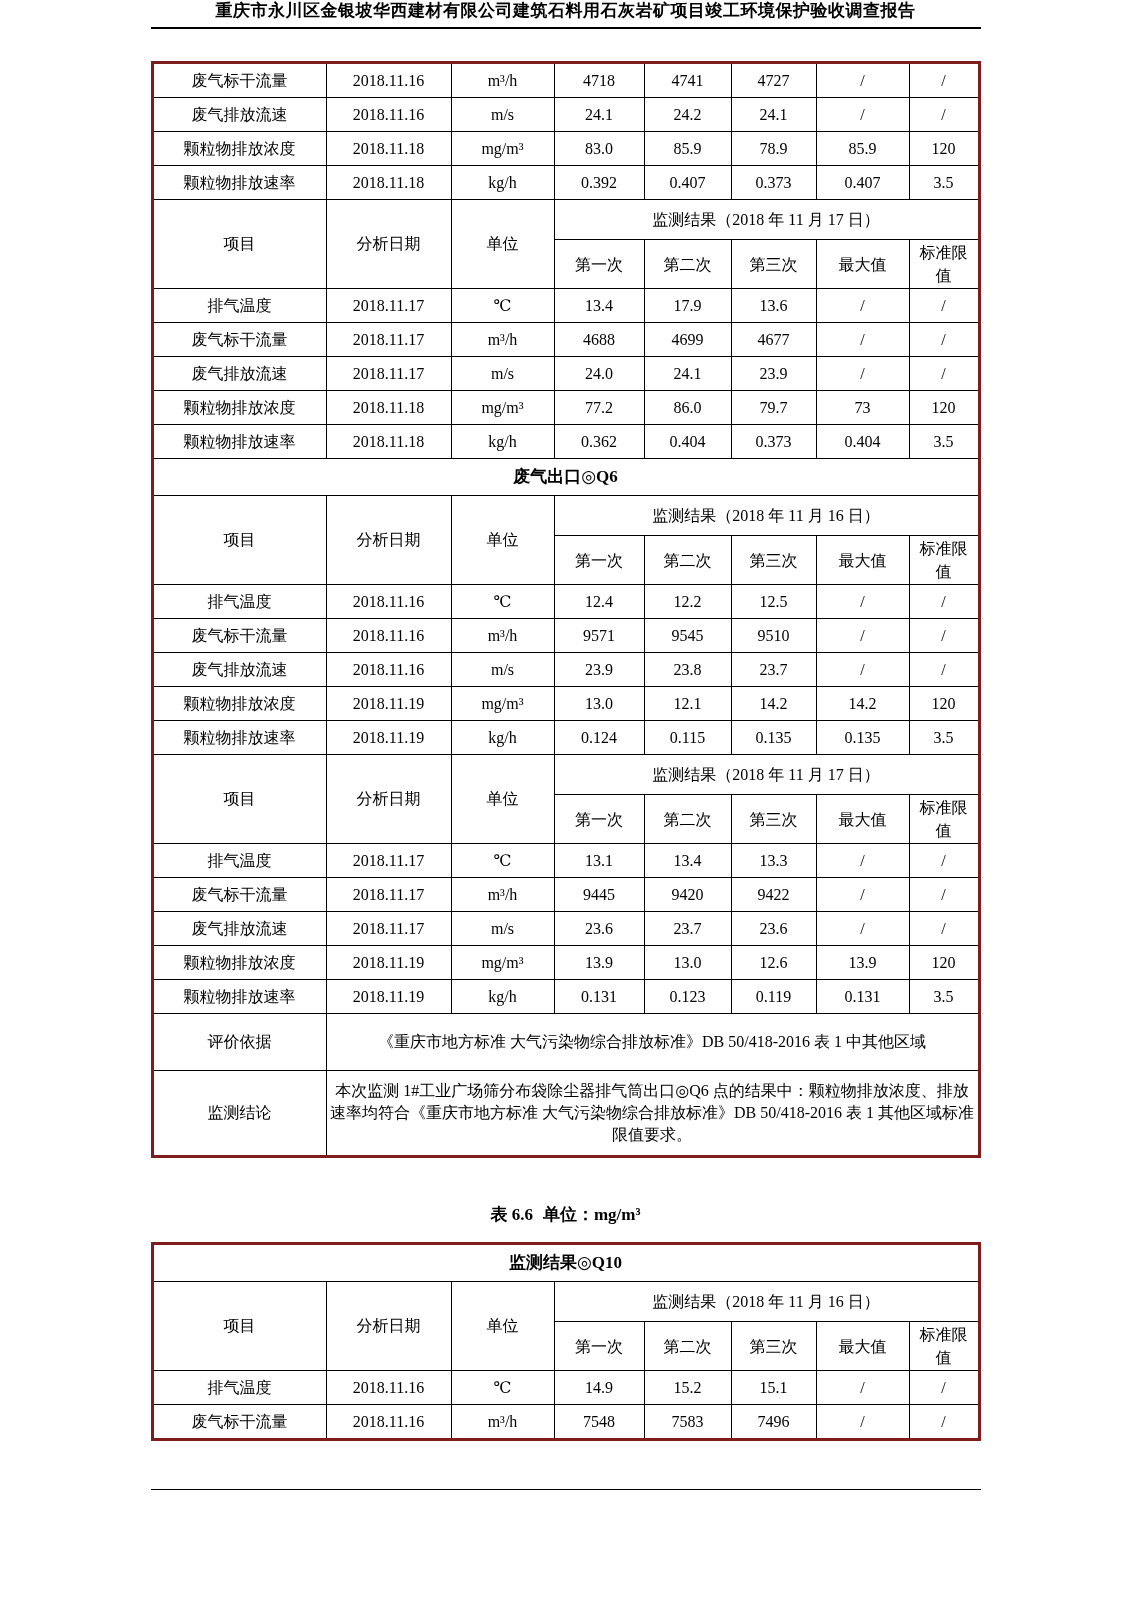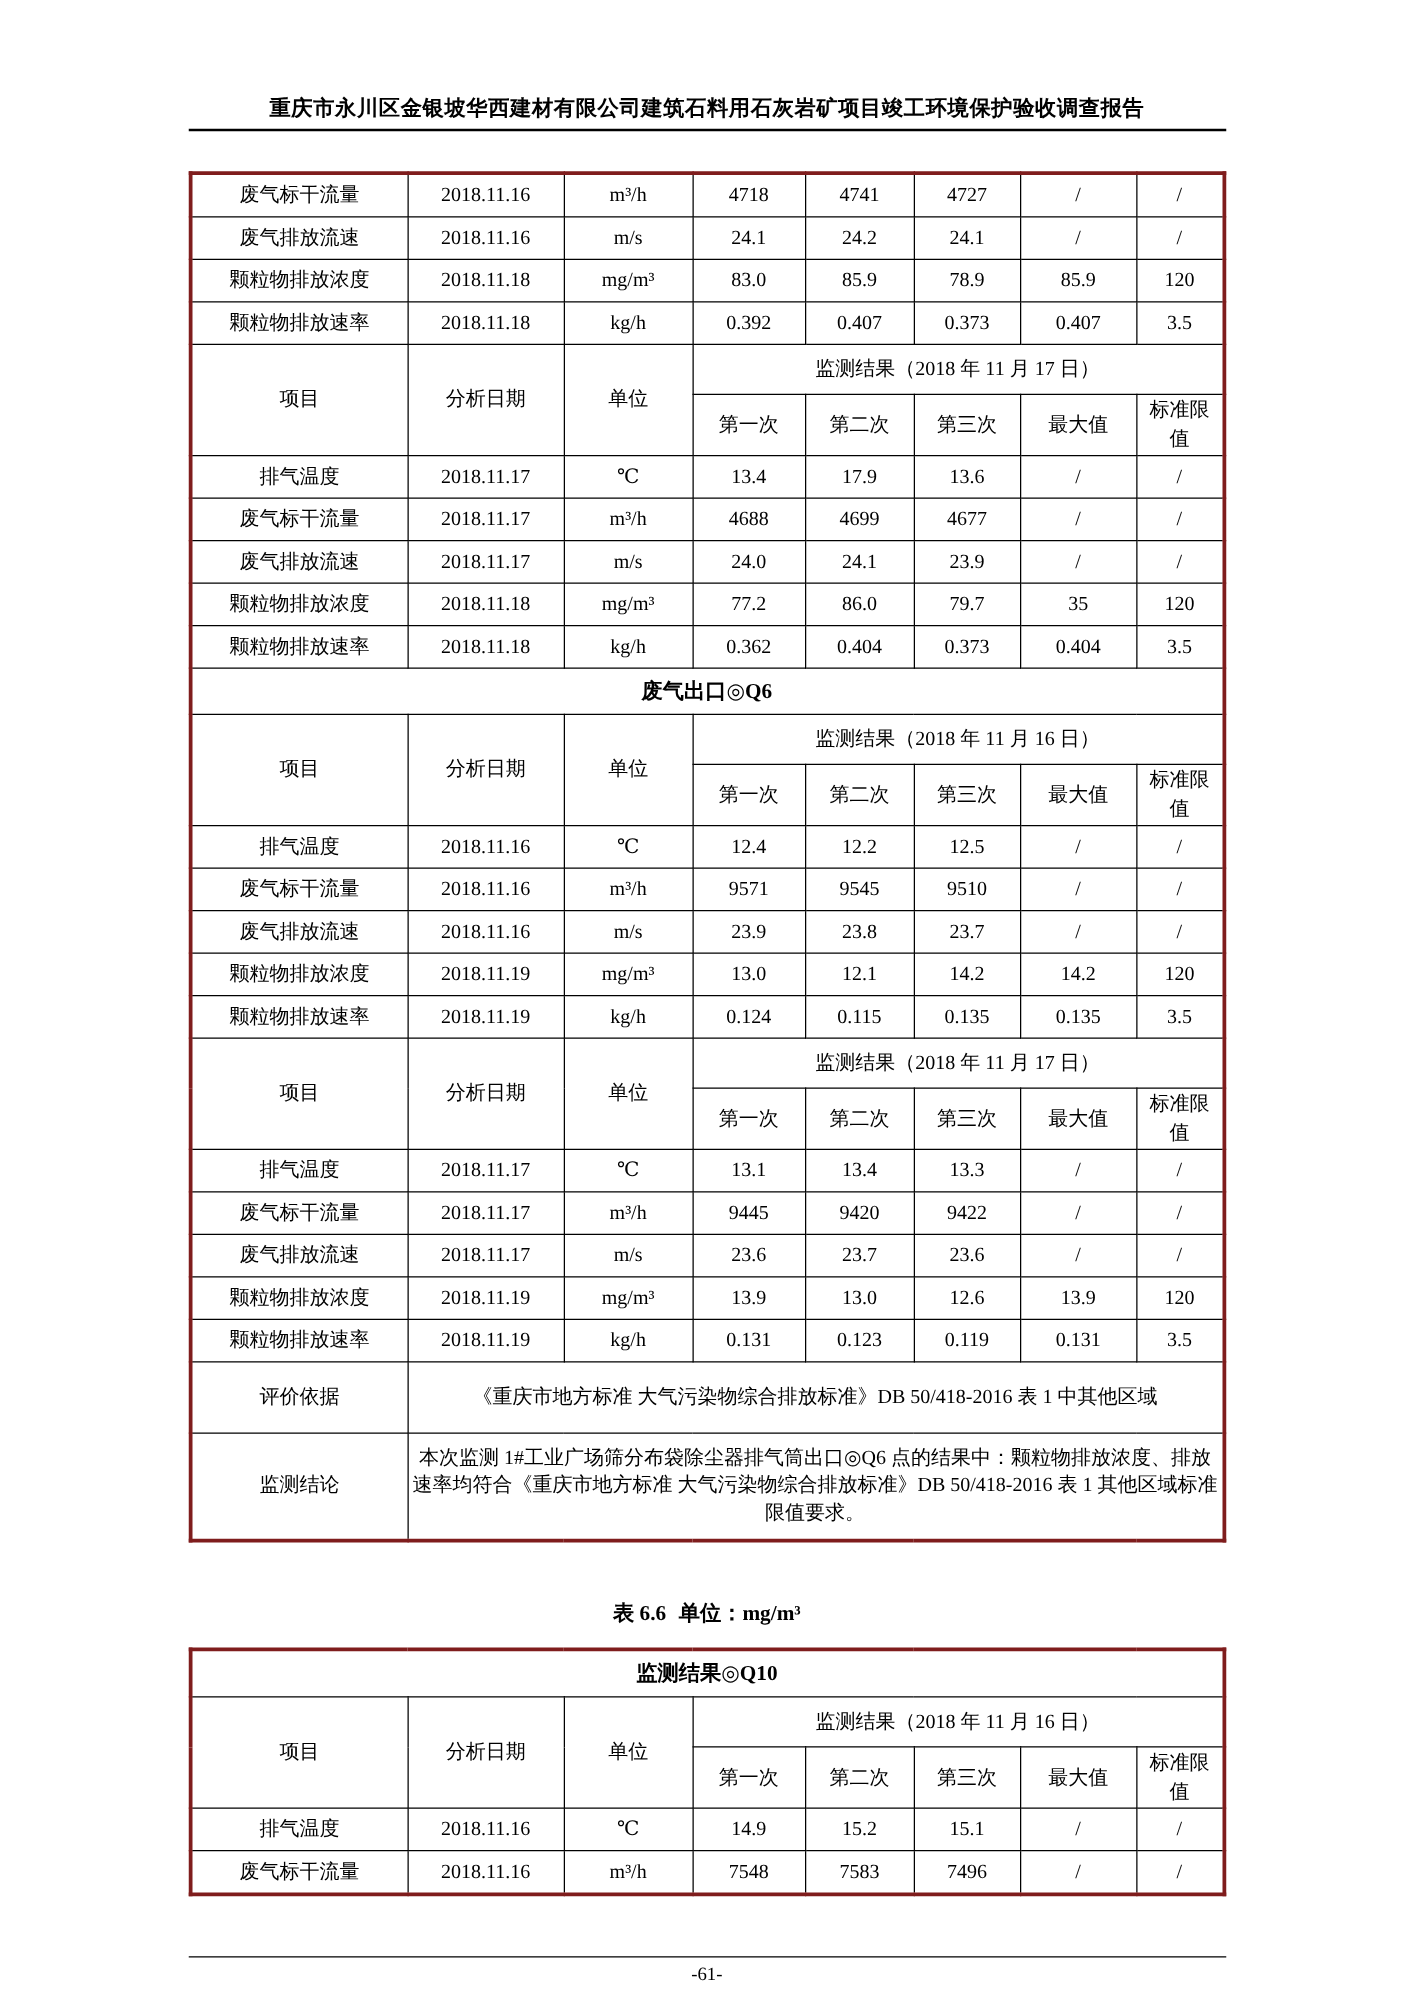--- a/index.html
+++ b/index.html
@@ -12,21 +12,20 @@
     width: 1131px;
     height: 1600px;
     background: #ffffff;
     color: #000000;
     font-family: "Liberation Serif", "DejaVu Serif", serif;
     overflow: hidden;
   }
   .content {
     width: 830px;
     margin: 0 auto;
-    padding-top: 76px;
   }
   .report-title {
     font-size: 17px;
     font-weight: bold;
     text-align: center;
     line-height: 22px;
     letter-spacing: 0.5px;
     padding-bottom: 5px;
     border-bottom: 2px solid #000;
   }
@@ -191,21 +190,21 @@
             <td>/</td>
             <td>/</td>
           </tr>
           <tr class="r-data">
             <td>颗粒物排放浓度</td>
             <td>2018.11.18</td>
             <td>mg/m³</td>
             <td>77.2</td>
             <td>86.0</td>
             <td>79.7</td>
-            <td>35</td>
+            <td>73</td>
             <td>120</td>
           </tr>
           <tr class="r-data">
             <td>颗粒物排放速率</td>
             <td>2018.11.18</td>
             <td>kg/h</td>
             <td>0.362</td>
             <td>0.404</td>
             <td>0.373</td>
             <td>0.404</td>
@@ -401,16 +400,15 @@
             <td>7548</td>
             <td>7583</td>
             <td>7496</td>
             <td>/</td>
             <td>/</td>
           </tr>
         </tbody>
     </table>
 
     <div class="footer-rule"></div>
-    <div class="page-number">-61-</div>
 
   </div>
 </div>
 
 </body></html>

